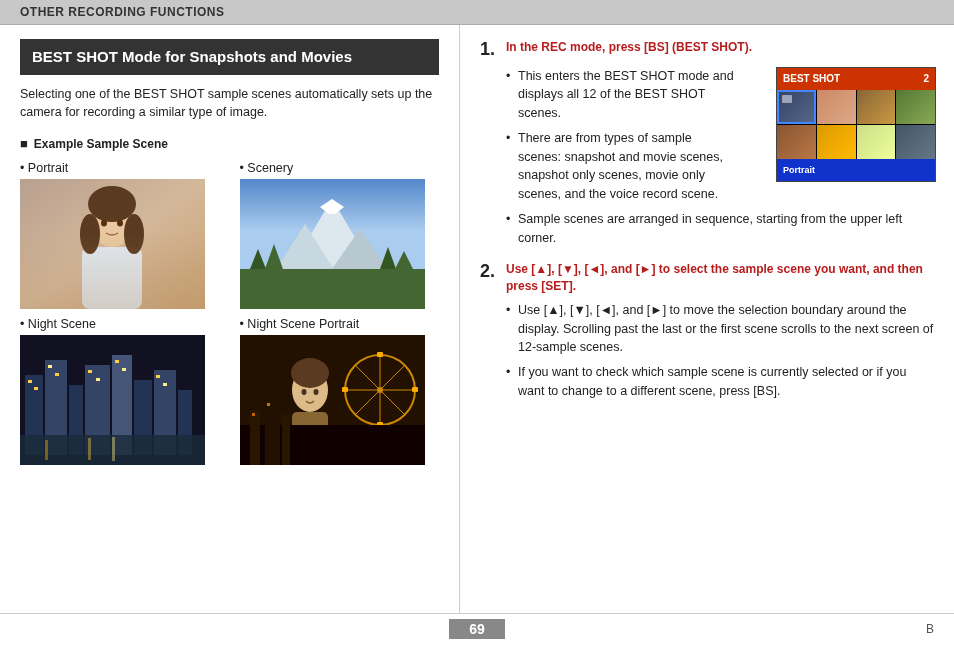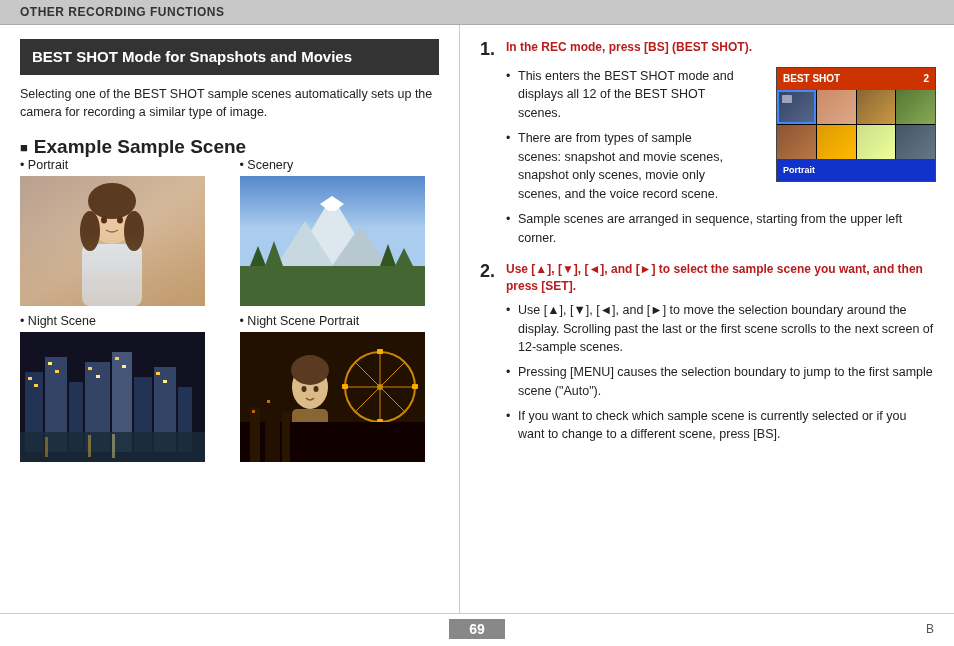--- a/index.html
+++ b/index.html
@@ -48,23 +48,23 @@
     }
 
     .intro-text {
       font-size: 12.5px;
       line-height: 1.5;
       margin-bottom: 14px;
       color: #222;
     }
 
     .example-heading {
-      font-size: 19px;
-      font-weight: bold;
-      margin-bottom: 0;
+      font-size: 12px;
+      font-weight: bold;
+      margin-bottom: 10px;
       display: flex;
       align-items: center;
       gap: 6px;
     }
 
     .example-heading::before {
       content: "■";
       font-size: 13px;
     }
 
@@ -490,21 +490,20 @@
       <div class="step-header">
         <span class="step-number">2.</span>
         <span class="step-title">
           <strong>Use [▲], [▼], [◄], and [►] to select the sample scene you want, and then press [SET].</strong>
         </span>
       </div>
 
       <div class="step-content">
         <ul class="bullet-list">
           <li>Use [▲], [▼], [◄], and [►] to move the selection boundary around the display. Scrolling past the last or the first scene scrolls to the next screen of 12-sample scenes.</li>
-          <li>Pressing [MENU] causes the selection boundary to jump to the first sample scene ("Auto").</li>
           <li>If you want to check which sample scene is currently selected or if you want to change to a different scene, press [BS].</li>
         </ul>
       </div>
     </div>
 
   </div>
 </div>
 
 <div class="footer">
   <div class="page-number-box">69</div>

